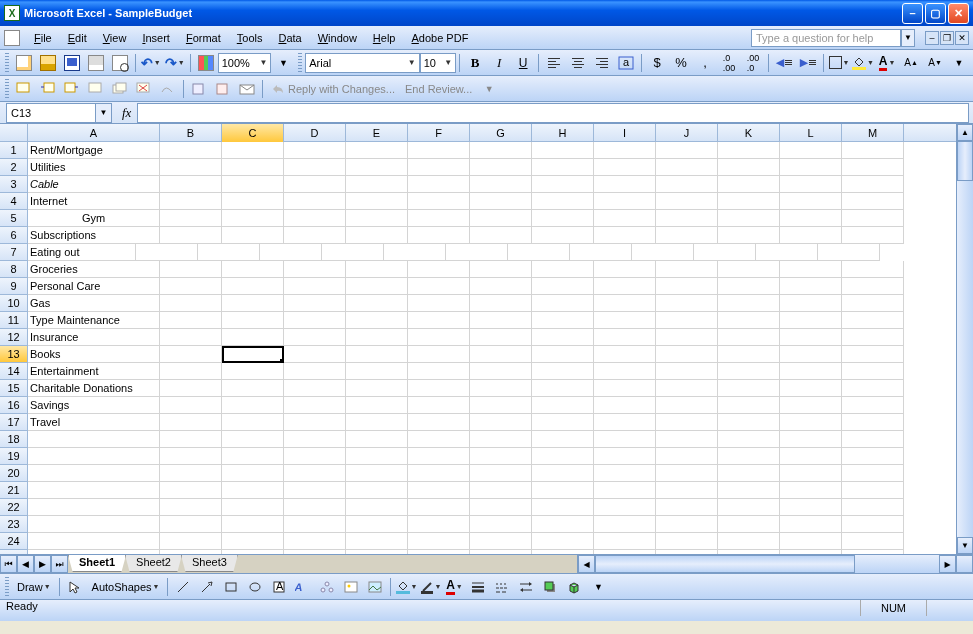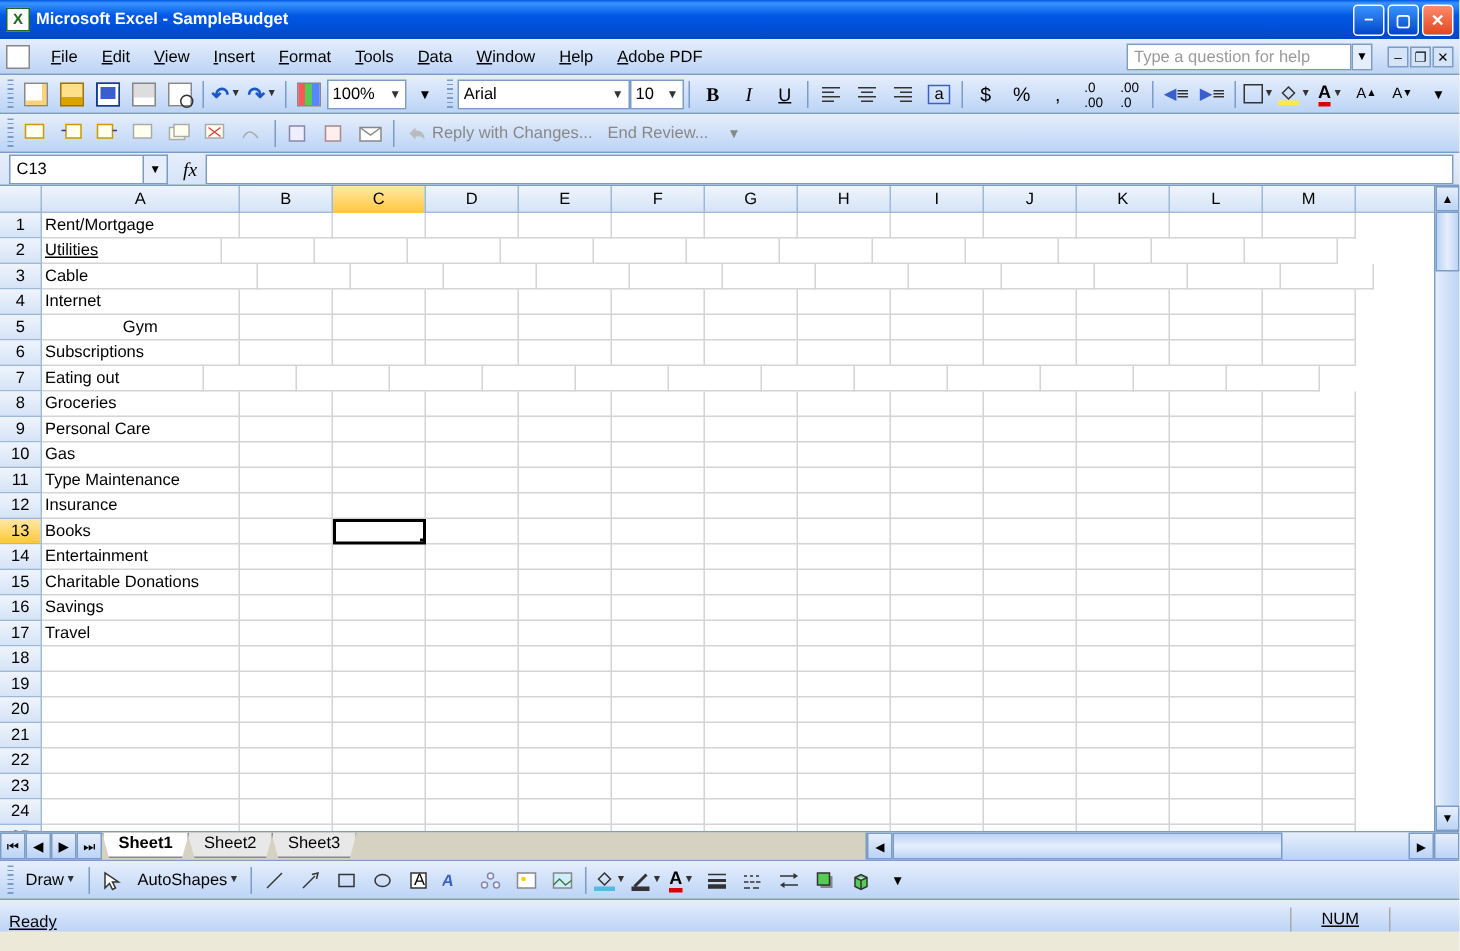--- a/index.html
+++ b/index.html
@@ -99,21 +99,21 @@
 .hscroll { flex:1; display:flex; background:linear-gradient(to bottom,#e6eefc,#bcd4f6); }
 .hscroll .arrow { width:17px; height:18px; border:1px solid #7a9cc6; display:flex; align-items:center; justify-content:center; font-size:8px; cursor:pointer; background:linear-gradient(to bottom,#e6eefc,#bcd4f6); }
 .hscroll .track { flex:1; display:flex; }
 .hscroll .thumb { width:260px; background:linear-gradient(to bottom,#bcd4f6,#e6eefc,#bcd4f6); border:1px solid #7a9cc6; }
 .hscroll-corner { width:17px; height:18px; background:linear-gradient(to bottom,#e6eefc,#bcd4f6); border:1px solid #7a9cc6;}
 
 
 .draw-tb { height:26px; background:linear-gradient(to bottom,#e6eefc,#bcd4f6); display:flex; align-items:center; padding:0 2px; border-top:1px solid #7a9cc6; }
 
 
-.statusbar { height:22px; background:linear-gradient(to bottom,#e6eefc,#bcd4f6); display:flex; align-items:flex-end; padding:0 6px; border-top:1px solid #7a9cc6;text-decoration:underline; }
+.statusbar { height:22px; background:linear-gradient(to bottom,#e6eefc,#bcd4f6); display:flex; align-items:flex-start; padding:0 6px; border-top:1px solid #7a9cc6; }
 .statusbar .status-text { flex:1; }
 .statusbar .status-seg { padding:0 20px; border-left:1px solid #aaa; height:16px; line-height:16px; }
 
 svg { display:block; }
 </style>
 </head>
 <body>
 
 <div class="titlebar">
   <div class="app-icon">
@@ -404,37 +404,37 @@
           <div class="cell" style="width: 62px;"></div>
           <div class="cell" style="width: 62px;"></div>
           <div class="cell" style="width: 62px;"></div>
           <div class="cell" style="width: 62px;"></div>
           <div class="cell" style="width: 62px;"></div>
           <div class="cell" style="width: 62px;"></div>
           <div class="cell" style="width: 62px;"></div>
         </div>
         <div class="row">
           <div class="row-h">2</div>
-          <div class="cell" style="width: 120px; text-decoration: underline;">Utilities</div>
+          <div class="cell" style="width: 132px;">Utilities</div>
           <div class="cell" style="width: 62px;"></div>
           <div class="cell" style="width: 62px;"></div>
           <div class="cell" style="width: 62px;"></div>
           <div class="cell" style="width: 62px;"></div>
           <div class="cell" style="width: 62px;"></div>
           <div class="cell" style="width: 62px;"></div>
           <div class="cell" style="width: 62px;"></div>
           <div class="cell" style="width: 62px;"></div>
           <div class="cell" style="width: 62px;"></div>
           <div class="cell" style="width: 62px;"></div>
           <div class="cell" style="width: 62px;"></div>
           <div class="cell" style="width: 62px;"></div>
         </div>
         <div class="row">
           <div class="row-h">3</div>
-          <div class="cell" style="width: 144px;">Cable</div>
+          <div class="cell" style="width: 132px; font-style: italic;">Cable</div>
           <div class="cell" style="width: 62px;"></div>
           <div class="cell" style="width: 62px;"></div>
           <div class="cell" style="width: 62px;"></div>
           <div class="cell" style="width: 62px;"></div>
           <div class="cell" style="width: 62px;"></div>
           <div class="cell" style="width: 62px;"></div>
           <div class="cell" style="width: 62px;"></div>
           <div class="cell" style="width: 62px;"></div>
           <div class="cell" style="width: 62px;"></div>
           <div class="cell" style="width: 62px;"></div>

